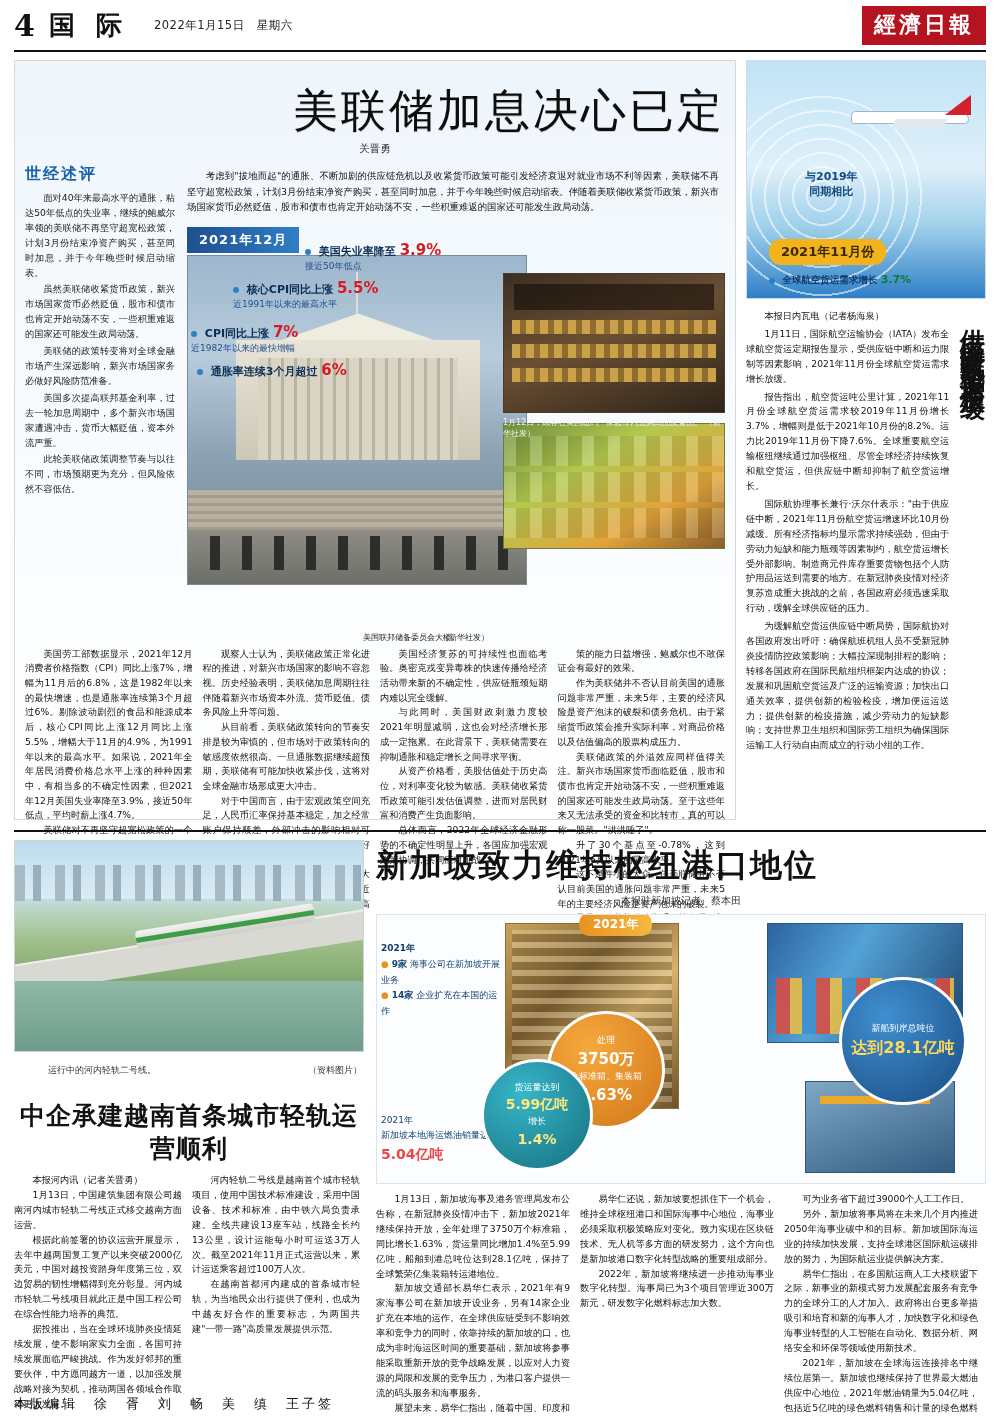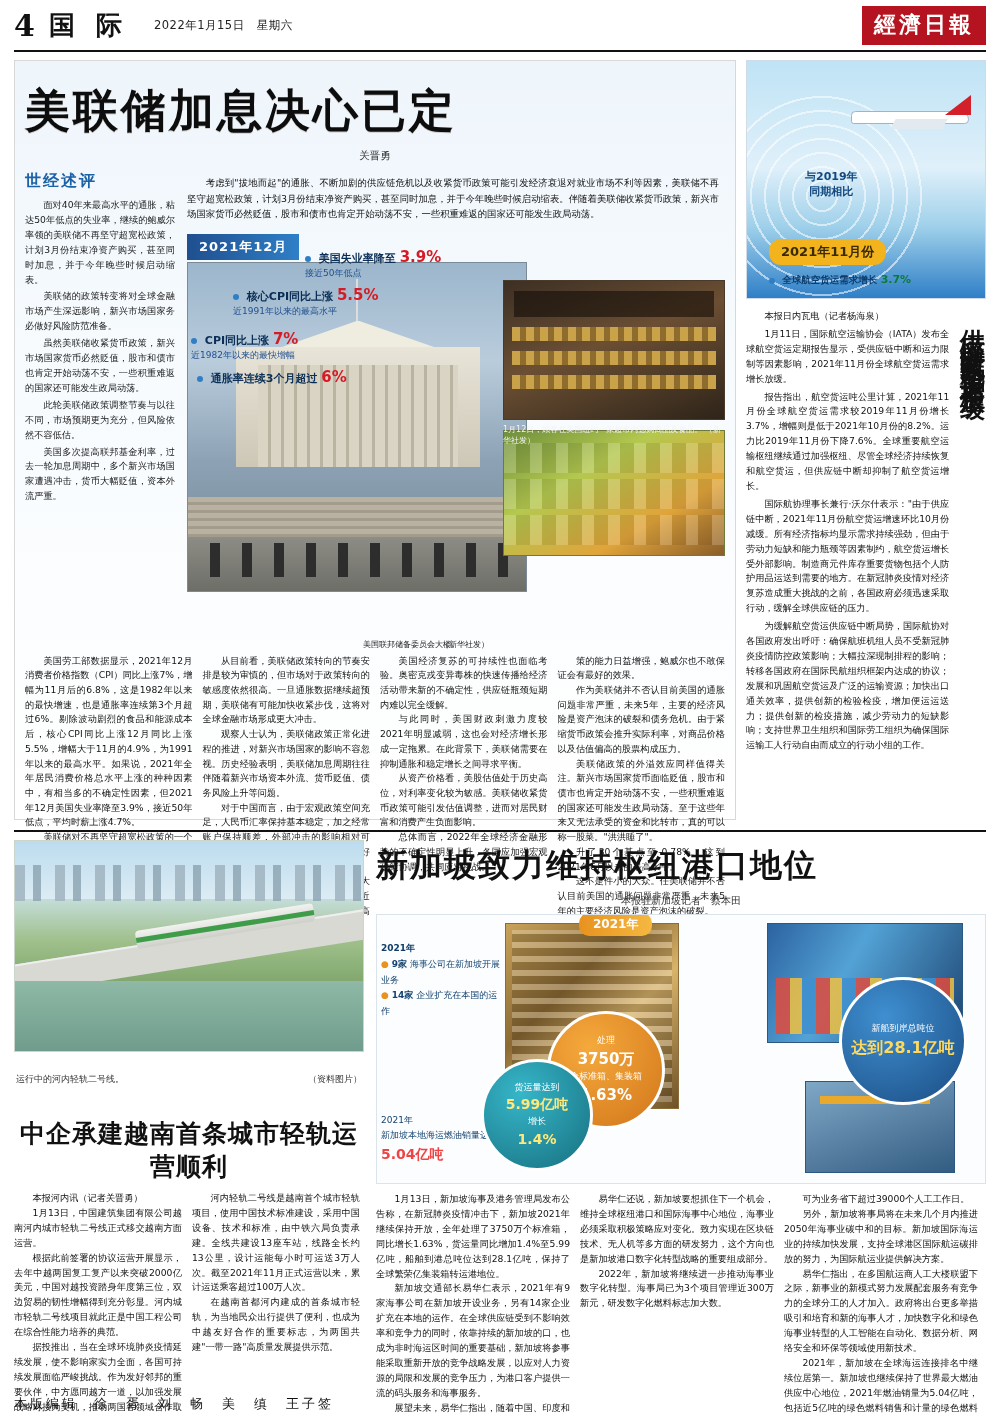--- a/index.html
+++ b/index.html
@@ -26,22 +26,22 @@
     background: #b4131f; color: #fff; font-size: 22px; font-weight: bold;
     padding: 4px 12px 5px; letter-spacing: 3px; font-family: "DejaVu Serif", serif;
   }
 
   
   .top-wrap { display: flex; gap: 10px; margin-top: 8px; height: 760px; }
   .top-left { width: 722px; position: relative; border: 1px solid #d8d8d8; background: linear-gradient(180deg,#eef5fb 0%, #f7fbfe 40%, #ffffff 100%); padding: 8px 10px; }
   .top-right { width: 242px; position: relative; }
 
   .main-headline {
-    text-align: left; font-size: 45px; font-weight: bold; letter-spacing: 3px;
-    font-family: "DejaVu Serif", serif; color: #0d0d0d; margin: 12px 0 8px;
+    text-align: right; font-size: 45px; font-weight: normal; letter-spacing: 3px;
+    font-family: "DejaVu Serif", serif; color: #0d0d0d; margin: 12px 0 1px;
     text-shadow: 0 1px 0 #ccc;
   }
   .byline-center { text-align: center; font-size: 10.5px; color: #333; margin-bottom: 8px; }
 
   .shijing-box { width: 150px; float: left; margin-right: 10px; }
   .shijing-title { color: #1b62a8; font-size: 16px; font-weight: bold; letter-spacing: 2px; margin-bottom: 6px; font-family: "DejaVu Serif", serif;}
   .col-text { font-size: 9.2px; line-height: 1.62; text-align: justify; color: #1a1a1a; }
   .col-text p { text-indent: 2em; margin-bottom: 2px; }
 
   .lede-box { margin-left: 162px; font-size: 9.4px; line-height: 1.65; text-align: justify; padding: 4px 6px 6px 0; }
@@ -140,21 +140,21 @@
     height: 212px; border:1px solid #c9d6c9; overflow:hidden; position:relative;
     background: linear-gradient(180deg,#b7d9ea 0%,#cfe5ef 22%,#9fbf8a 48%,#6f9a5e 78%,#59864c 100%);
   }
   .city-sky { position:absolute; left:0; top:0; right:0; height:58px; background: linear-gradient(180deg,#bcdcee,#dcecf4); }
   .skyline { position:absolute; left:0; top:24px; right:0; height:36px;
     background: repeating-linear-gradient(90deg,#9fb3bf 0 10px, transparent 10px 18px, #8fa6b4 18px 26px, transparent 26px 40px); opacity:.85;}
   .river { position:absolute; left:0; bottom:0; right:0; height:70px; background: linear-gradient(180deg,#8fb9a6,#6f9c8c); }
   .viaduct { position:absolute; left:-10px; top:92px; width:420px; height:30px; background:#d9d9d4; transform: rotate(-9deg); border-top:2px solid #eee; }
   .train { position:absolute; left:120px; top:76px; width:180px; height:18px; background: linear-gradient(180deg,#f2f2f0,#cfcfca); transform: rotate(-9deg); border-radius:4px; }
   .train:after { content:""; position:absolute; left:0; top:7px; width:100%; height:5px; background:#3f9d4a;}
-  .photo-caption { font-size:9px; color:#333; padding:21px 2px; display:flex; justify-content:space-between; }
+  .photo-caption { font-size:9px; color:#333; padding:12px 2px; display:flex; justify-content:space-between;margin-left:32px; }
 
   .bl-headline { font-size: 25px; font-weight:bold; letter-spacing:1px; font-family:"DejaVu Serif",serif; text-align:center; margin:10px 0 8px; }
   .bl-cols { display:flex; gap:10px; }
   .bl-col { width: 168px; font-size:9.2px; line-height:1.62; text-align:justify; }
   .bl-col p { text-indent:2em; }
 
   .br-headline { font-size: 32px; font-weight:bold; letter-spacing:2px; font-family:"DejaVu Serif",serif; text-align:left; margin:4px 0 6px; }
   .br-byline { text-align:center; font-size:10px; color:#333; margin-bottom:6px; }
 
   .port-graphic { height: 270px; position:relative; border:1px solid #dbe4ea; background:#fbfdff; overflow:hidden; }
@@ -217,24 +217,24 @@
   <div class="top-wrap">
 
     <div class="top-left">
       <div class="main-headline">美联储加息决心已定</div>
       <div class="byline-center">关晋勇</div>
 
       <div class="shijing-box">
         <div class="shijing-title">世经述评</div>
         <div class="col-text">
           <p>面对40年来最高水平的通胀，粘达50年低点的失业率，继续的鲍威尔率领的美联储不再坚守超宽松政策，计划3月份结束净资产购买，甚至同时加息，并于今年晚些时候启动缩表。</p>
+          <p>虽然美联储收紧货币政策，新兴市场国家货币必然贬值，股市和债市也肯定开始动荡不安，一些积重难返的国家还可能发生政局动荡。</p>
           <p>美联储的政策转变将对全球金融市场产生深远影响，新兴市场国家务必做好风险防范准备。</p>
-          <p>虽然美联储收紧货币政策，新兴市场国家货币必然贬值，股市和债市也肯定开始动荡不安，一些积重难返的国家还可能发生政局动荡。</p>
+          <p>美国多次提高联邦基金利率，过去一轮加息周期中，多个新兴市场国家遭遇冲击，货币大幅贬值，资本外流严重。</p>
           <p>此轮美联储政策调整节奏与以往不同，市场预期更为充分，但风险依然不容低估。</p>
-          <p>美国多次提高联邦基金利率，过去一轮加息周期中，多个新兴市场国家遭遇冲击，货币大幅贬值，资本外流严重。</p>
         </div>
       </div>
 
       <div class="lede-box">
         <p>考虑到"拔地而起"的通胀、不断加剧的供应链危机以及收紧货币政策可能引发经济衰退对就业市场不利等因素，美联储不再坚守超宽松政策，计划3月份结束净资产购买，甚至同时加息，并于今年晚些时候启动缩表。伴随着美联储收紧货币政策，新兴市场国家货币必然贬值，股市和债市也肯定开始动荡不安，一些积重难返的国家还可能发生政局动荡。</p>
       </div>
 
       <div class="collage">
         <div class="date-badge">2021年12月</div>
 
@@ -297,22 +297,22 @@
         </div>
       </div>
 
       <div class="bottom-cols">
         <div class="bcol">
           <p>美国劳工部数据显示，2021年12月消费者价格指数（CPI）同比上涨7%，增幅为11月后的6.8%，这是1982年以来的最快增速，也是通胀率连续第3个月超过6%。剔除波动剧烈的食品和能源成本后，核心CPI同比上涨12月同比上涨5.5%，增幅大于11月的4.9%，为1991年以来的最高水平。如果说，2021年全年居民消费价格总水平上涨的种种因素中，有相当多的不确定性因素，但2021年12月美国失业率降至3.9%，接近50年低点，平均时薪上涨4.7%。</p>
           <p>美联储对不再坚守超宽松政策的一个重要原因在于就业市场的改善趋势不断加强。展望今年，随着经济持续复苏以及疫情逐步受控，就业市场有望进一步改善，对美联储实现充分就业目标形成支撑。这种情况下，美联储进一步收紧货币政策的空间将进一步打开。</p>
           <p>鲍威尔日前在参议院听证会上重申，美联储将采取必要措施抑制通胀高企，确保高通胀不会固化。他还暗示，如果通胀持续高企，美联储有可能比预期更快地加息。市场普遍预期，美联储今年可能加息3次至4次，首次加息时点可能在3月份。</p>
         </div>
         <div class="bcol">
+          <p>观察人士认为，美联储政策正常化进程的推进，对新兴市场国家的影响不容忽视。历史经验表明，美联储加息周期往往伴随着新兴市场资本外流、货币贬值、债务风险上升等问题。</p>
           <p>从目前看，美联储政策转向的节奏安排是较为审慎的，但市场对于政策转向的敏感度依然很高。一旦通胀数据继续超预期，美联储有可能加快收紧步伐，这将对全球金融市场形成更大冲击。</p>
-          <p>观察人士认为，美联储政策正常化进程的推进，对新兴市场国家的影响不容忽视。历史经验表明，美联储加息周期往往伴随着新兴市场资本外流、货币贬值、债务风险上升等问题。</p>
           <p>对于中国而言，由于宏观政策空间充足，人民币汇率保持基本稳定，加之经常账户保持顺差，外部冲击的影响相对可控。但仍需密切关注外部环境变化，做好政策储备。</p>
           <p>此外，美联储政策转向还可能通过大宗商品价格渠道对全球经济产生影响。近期国际油价已升至每桶80美元以上的高位。</p>
         </div>
         <div class="bcol">
           <p>美国经济复苏的可持续性也面临考验。奥密克戎变异毒株的快速传播给经济活动带来新的不确定性，供应链瓶颈短期内难以完全缓解。</p>
           <p>与此同时，美国财政刺激力度较2021年明显减弱，这也会对经济增长形成一定拖累。在此背景下，美联储需要在抑制通胀和稳定增长之间寻求平衡。</p>
           <p>从资产价格看，美股估值处于历史高位，对利率变化较为敏感。美联储收紧货币政策可能引发估值调整，进而对居民财富和消费产生负面影响。</p>
           <p>总体而言，2022年全球经济金融形势的不确定性明显上升，各国应加强宏观政策协调，共同应对挑战。</p>
         </div>
         <div class="bcol">

